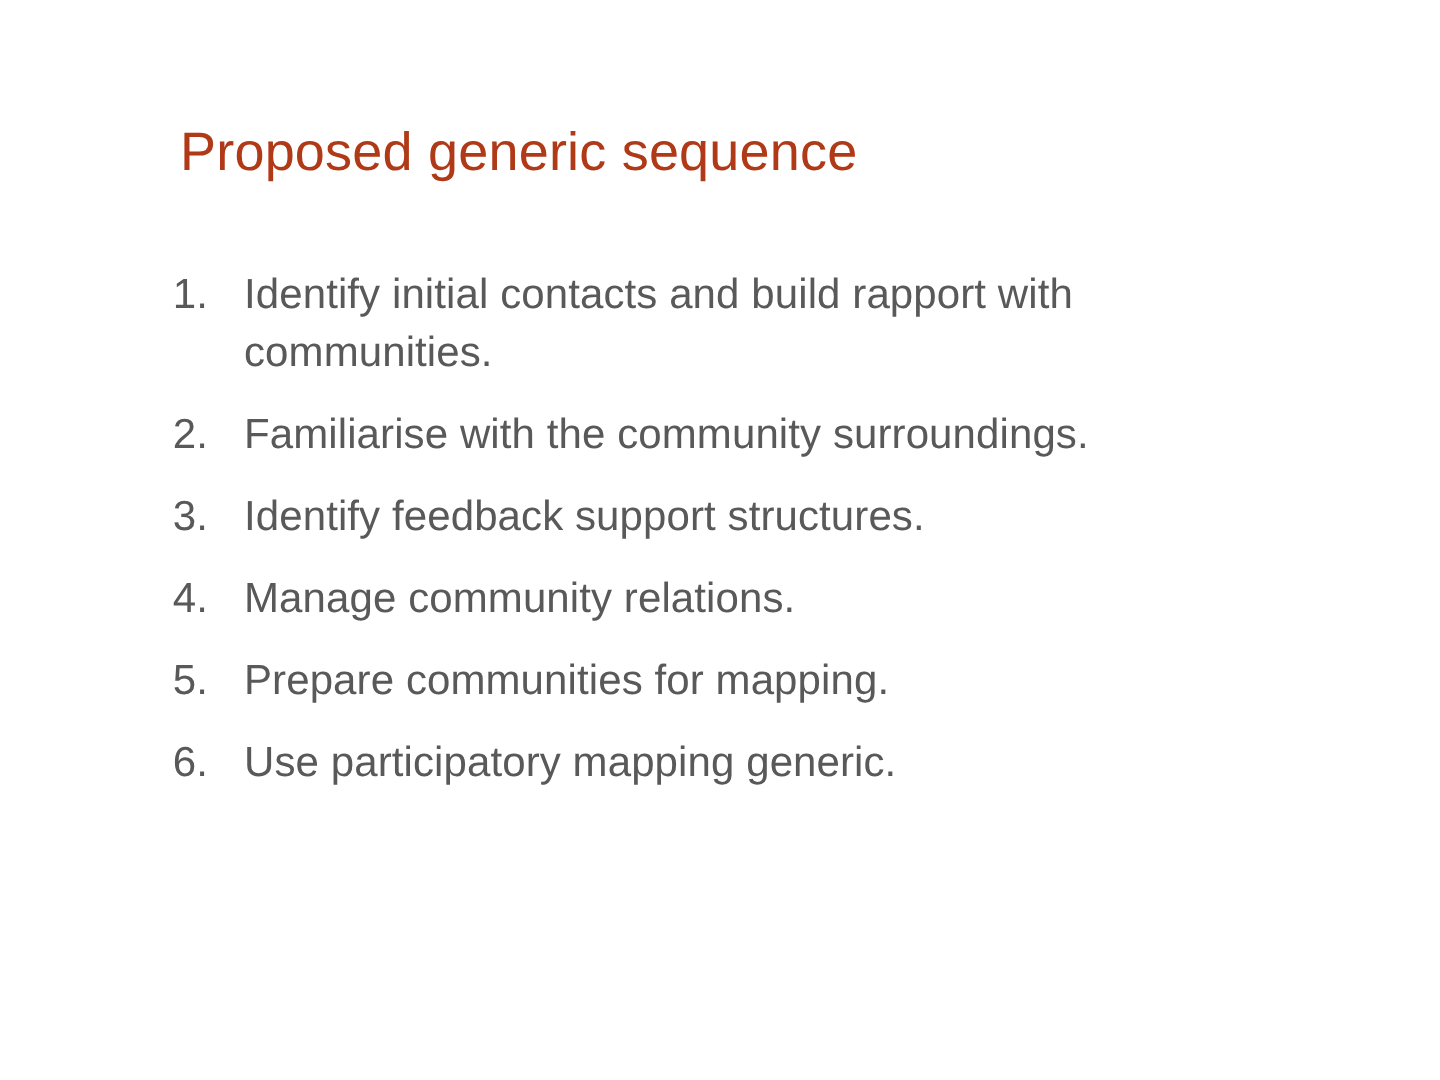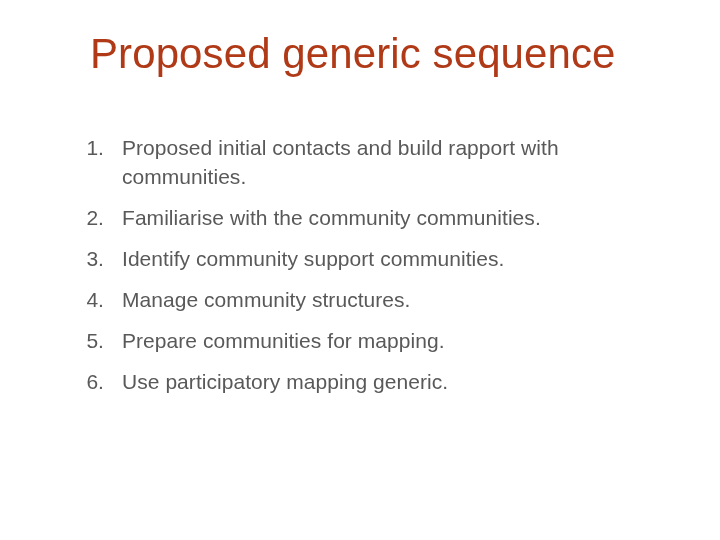--- a/index.html
+++ b/index.html
@@ -15,24 +15,24 @@
   .slide {
     position: relative;
     width: 720px;
     height: 540px;
     background: #ffffff;
     overflow: hidden;
   }
   .slide-title {
     position: absolute;
     left: 90px;
-    top: 34px;
+    top: 56px;
     width: 580px;
     font-family: "Liberation Sans", sans-serif;
-    font-size: 42px;
+    font-size: 27px;
     line-height: 40px;
     font-weight: 400;
     letter-spacing: 0.1px;
     color: #b03a17;
     white-space: nowrap;
   }
   .slide-body {
     position: absolute;
     left: 78px;
     top: 133px;
@@ -81,36 +81,36 @@
 
 <div class="slide">
 
   <div class="slide-title">Proposed generic sequence</div>
 
   <div class="slide-body">
     <ol class="seq-list">
 
       <li class="wrap-item">
         <span class="marker">1.</span>
-        <span class="item-text">Proposed initial contacts and build rapport with communities.</span>
+        <span class="item-text">Identify initial contacts and build rapport with communities.</span>
       </li>
 
       <li>
         <span class="marker">2.</span>
-        <span class="item-text">Familiarise with the community communities.</span>
+        <span class="item-text">Familiarise with the community surroundings.</span>
       </li>
 
       <li>
         <span class="marker">3.</span>
-        <span class="item-text">Identify community support communities.</span>
+        <span class="item-text">Identify feedback support structures.</span>
       </li>
 
       <li>
         <span class="marker">4.</span>
-        <span class="item-text">Manage community structures.</span>
+        <span class="item-text">Manage community relations.</span>
       </li>
 
       <li>
         <span class="marker">5.</span>
         <span class="item-text">Prepare communities for mapping.</span>
       </li>
 
       <li>
         <span class="marker">6.</span>
         <span class="item-text">Use participatory mapping generic.</span>

